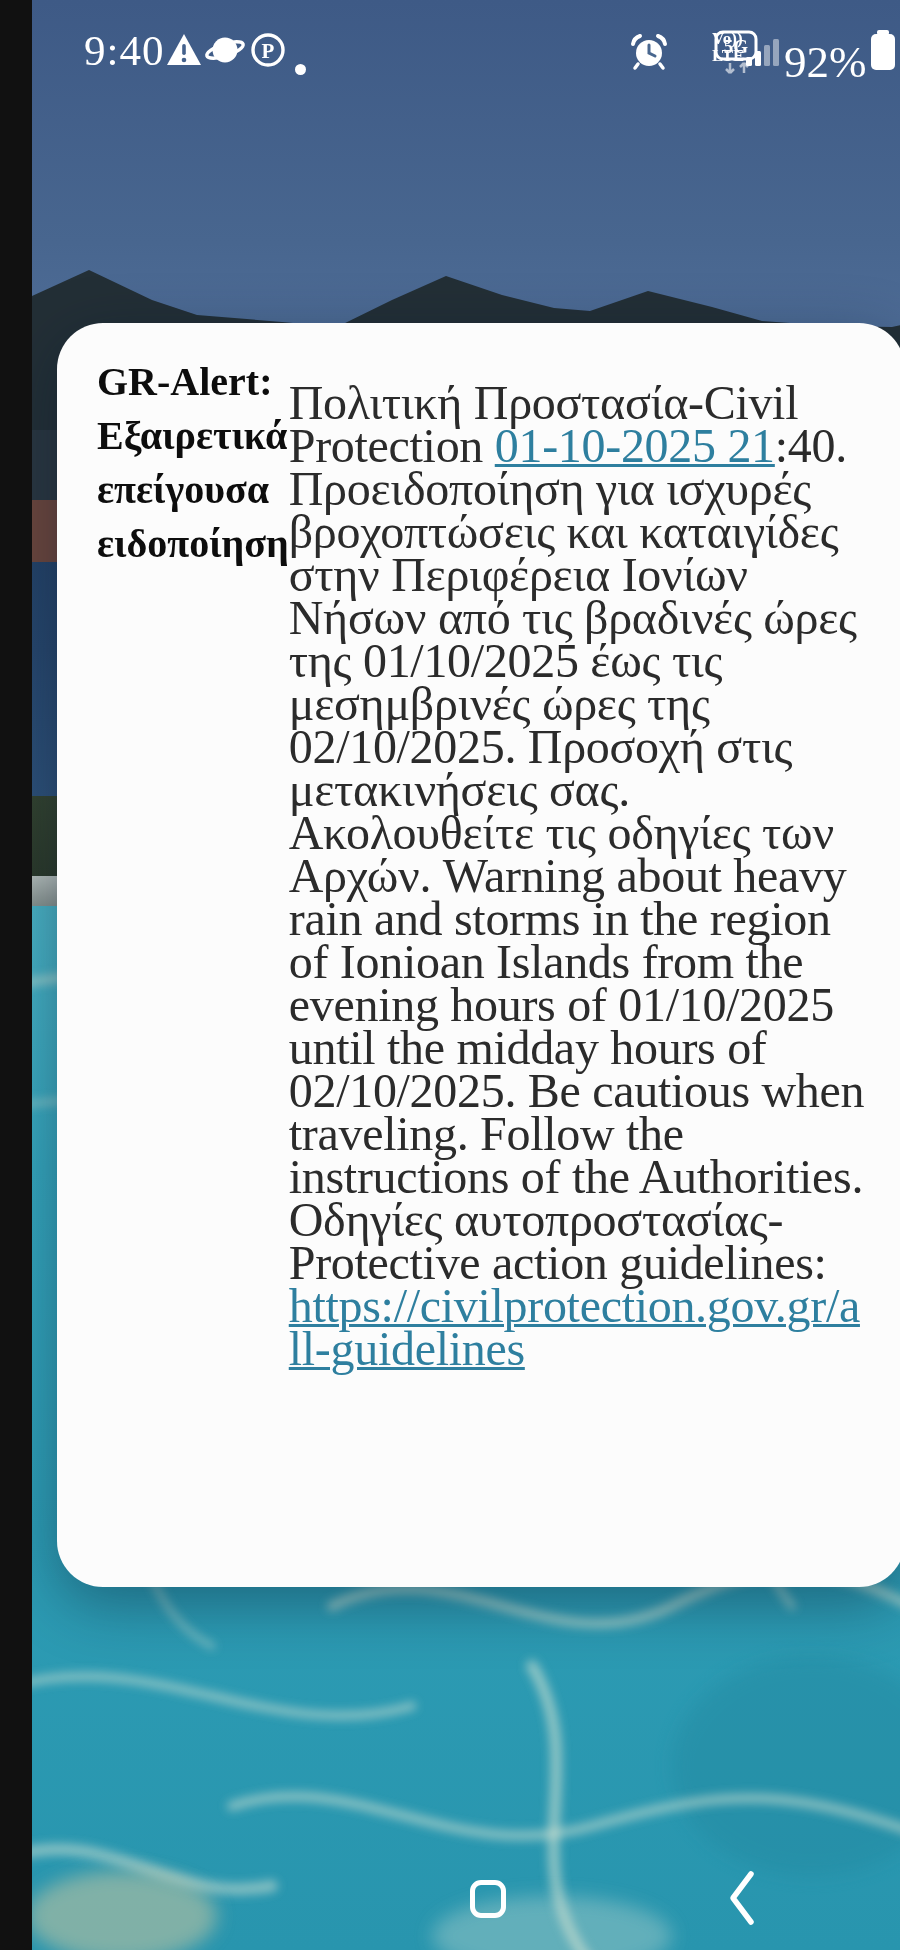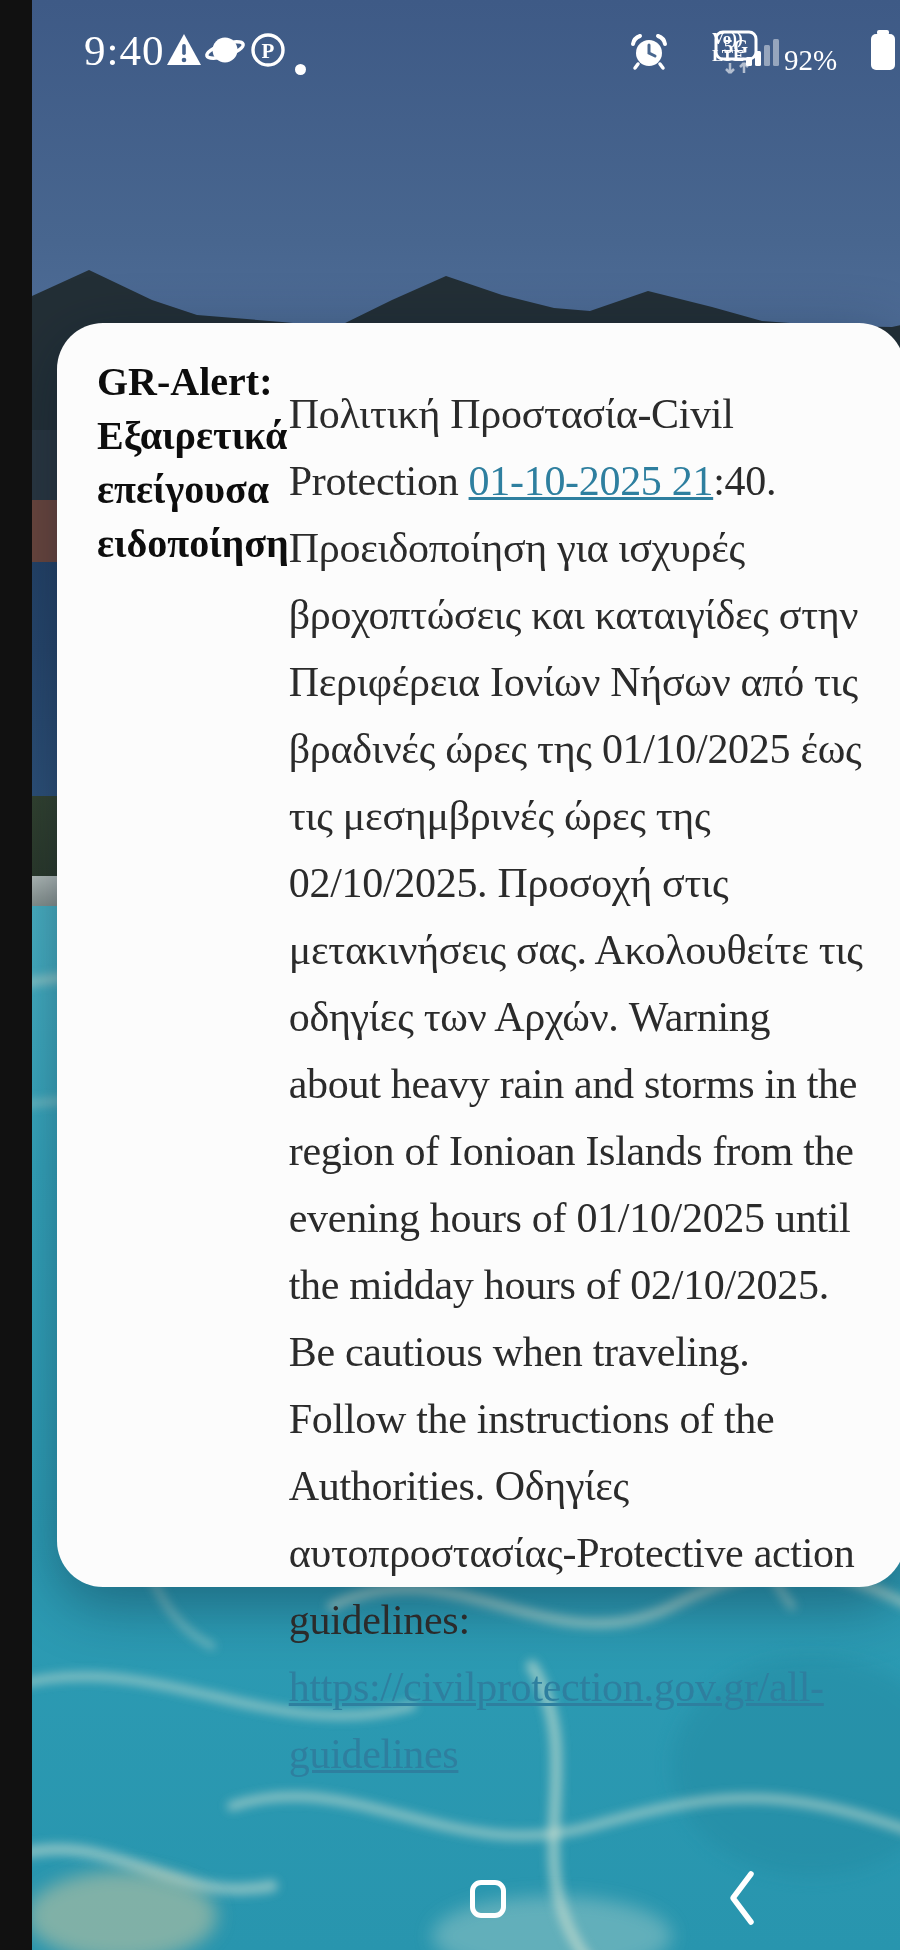--- a/index.html
+++ b/index.html
@@ -29,37 +29,37 @@
   .p-right-roof1{right:0;top:418px;width:34px;height:52px;background:#6f4b3c;}
   .p-right-roof2{right:0;top:470px;width:34px;height:44px;background:#8a5a44;}
   .p-right-boat{right:0;top:612px;width:32px;height:44px;background:#7e4a38;}
 
   
   .status-bar{left:0;top:0;width:900px;height:104px;color:#fff;}
   .sb-time{position:absolute;left:52px;top:26px;font-size:43px;letter-spacing:1px;}
   .sb-icon{position:absolute;top:30px;}
   .sb-dot{position:absolute;left:263px;top:64px;width:11px;height:11px;border-radius:50%;background:#fff;}
   .volte{position:absolute;left:680px;top:30px;font-size:17px;font-weight:700;line-height:17px;letter-spacing:0;}
-  .sb-batt-label{position:absolute;left:752px;top:44px;font-size:29px;}
+  .sb-batt-label{position:absolute;left:752px;top:36px;font-size:45px;}
   .sb-right{color:#fff;}
 
   
   .dialog{
     left:25px;top:323px;width:848px;height:1264px;
     background:#fcfcfc;border-radius:46px;
     box-shadow:0 16px 60px rgba(8,24,44,.40);
     padding:30px 40px 30px;display:flex;flex-direction:row;
   }
   .title-wrap{text-align:center;margin-top:2px;}
   .dialog-title{
     display:inline-block;text-align:left;max-width:700px;
     font-size:40px;line-height:54px;font-weight:700;color:#0d0d0d;margin:0;
   }
   .dialog-body{
-    margin:28px 0 0 0;font-size:42px;line-height:67px;color:#2b2b2b;
+    margin:28px 0 0 0;font-size:48px;line-height:43px;color:#2b2b2b;
     letter-spacing:-0.3px;
   }
   .dialog-body a{color:#2e7f9f;text-decoration:underline;text-decoration-thickness:3px;
     overflow-wrap:anywhere;}
   .ok-row{margin-top:auto;text-align:center;padding-bottom:6px;}
   .ok-btn{
     background:none;border:none;cursor:pointer;
     font-family:inherit;font-size:40px;font-weight:700;color:#1d6f9e;letter-spacing:1px;
   }
 

